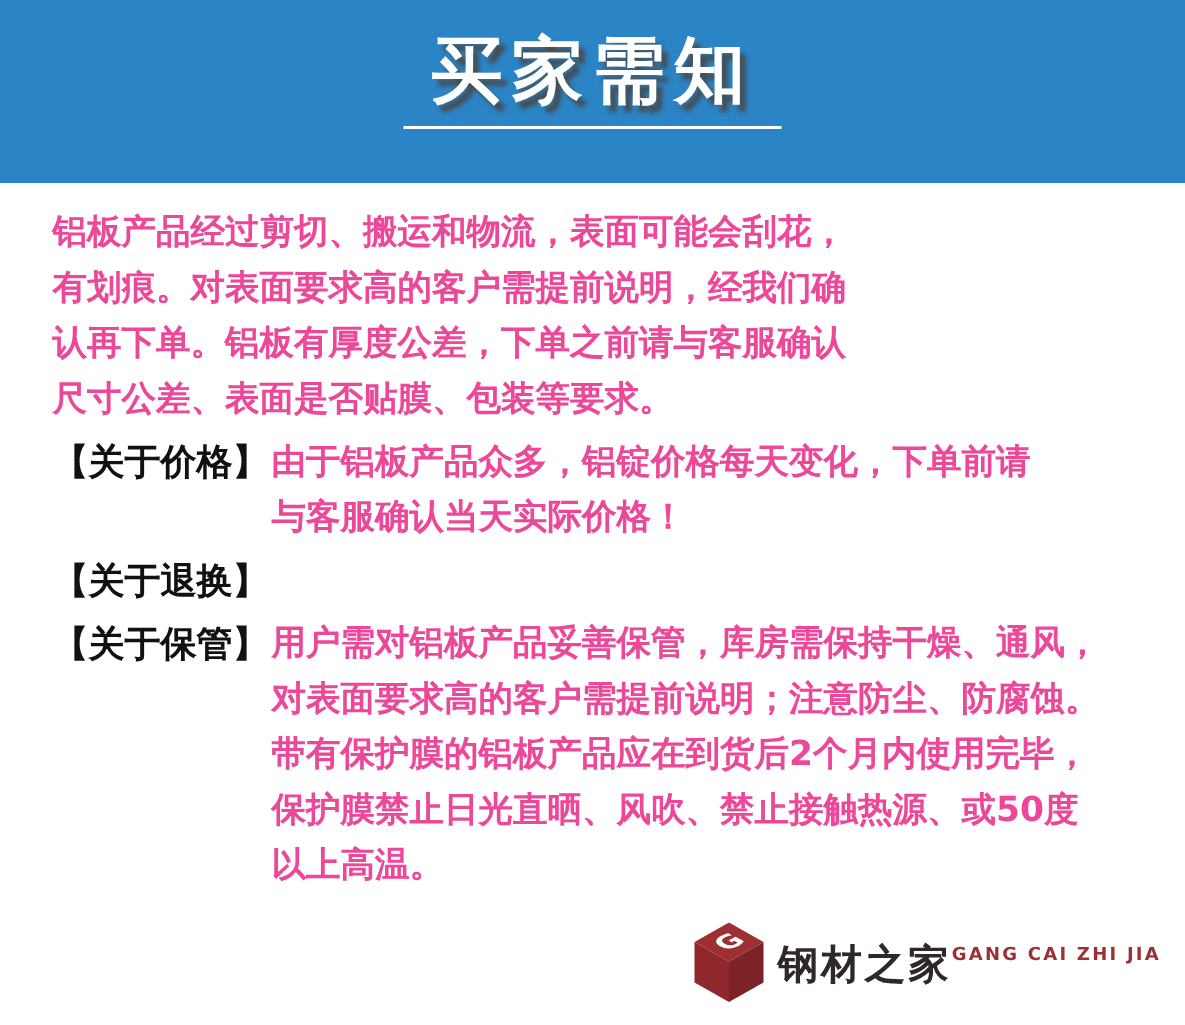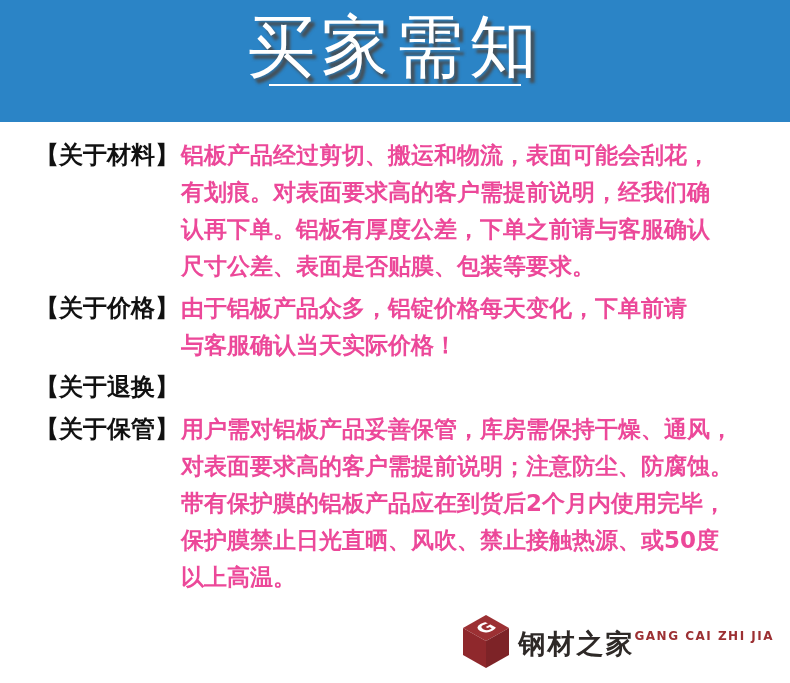--- a/index.html
+++ b/index.html
@@ -10,21 +10,21 @@
   }
   .page{width:790px;height:683px;position:relative;background:#ffffff;}
 
   
   .banner{
     height:122px;background:#2b84c6;
     display:flex;flex-direction:column;align-items:center;justify-content:flex-start;
   }
   .banner .title{
     margin:14px 0 0 0;
-    font-size:68px;line-height:66px;font-weight:normal;color:#ffffff;
+    font-size:48px;line-height:66px;font-weight:bold;color:#ffffff;
     letter-spacing:6px;
     text-shadow:4px 5px 3px rgba(72,72,72,0.9);
   }
   .title-underline{
     width:252px;height:2px;background:#ffffff;margin-top:4px;
   }
 
   
   .content{padding:15px 0 0 35px;}
   .notice-section{
@@ -61,21 +61,20 @@
 <div class="page">
 
   <header class="banner">
     <h1 class="title">买家需知</h1>
     <div class="title-underline"></div>
   </header>
 
   <main class="content">
 
     <section class="notice-section">
-      <span class="label">【关于材料】</span>
       <p class="text">铝板产品经过剪切、搬运和物流，表面可能会刮花，
 有划痕。对表面要求高的客户需提前说明，经我们确
 认再下单。铝板有厚度公差，下单之前请与客服确认
 尺寸公差、表面是否贴膜、包装等要求。</p>
     </section>
 
     <section class="notice-section">
       <span class="label">【关于价格】</span>
       <p class="text">由于铝板产品众多，铝锭价格每天变化，下单前请
 与客服确认当天实际价格！</p>

